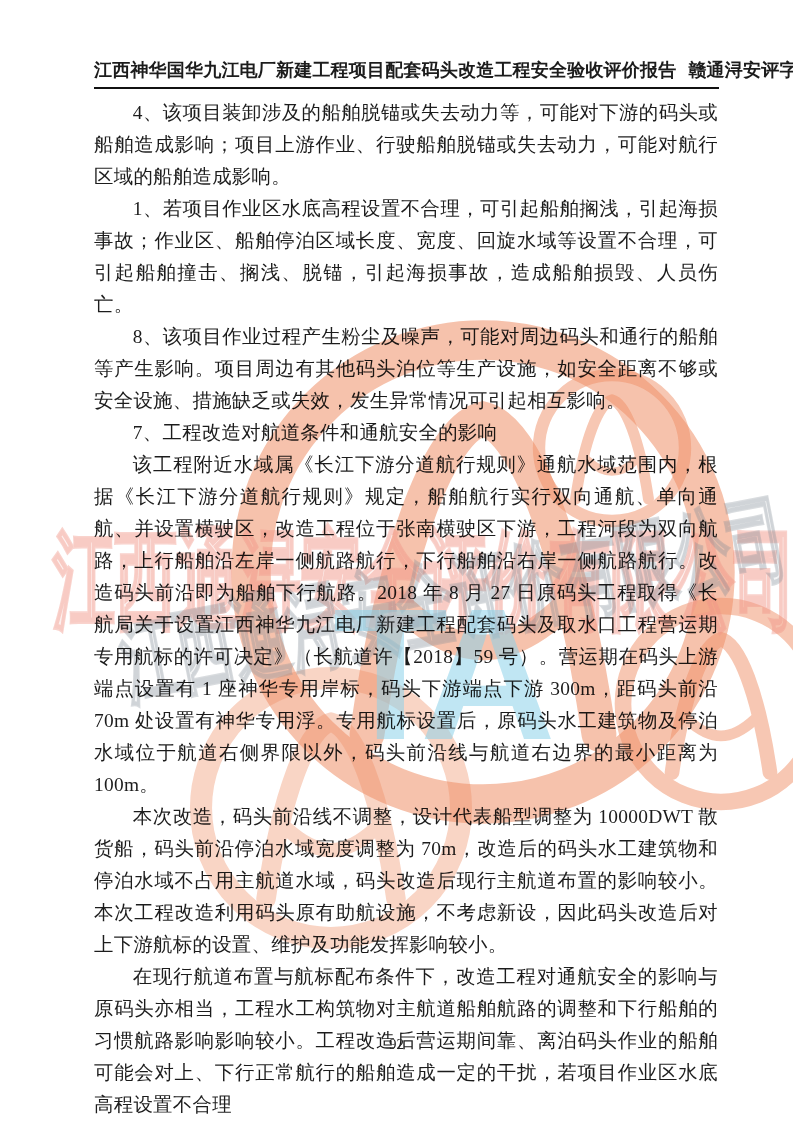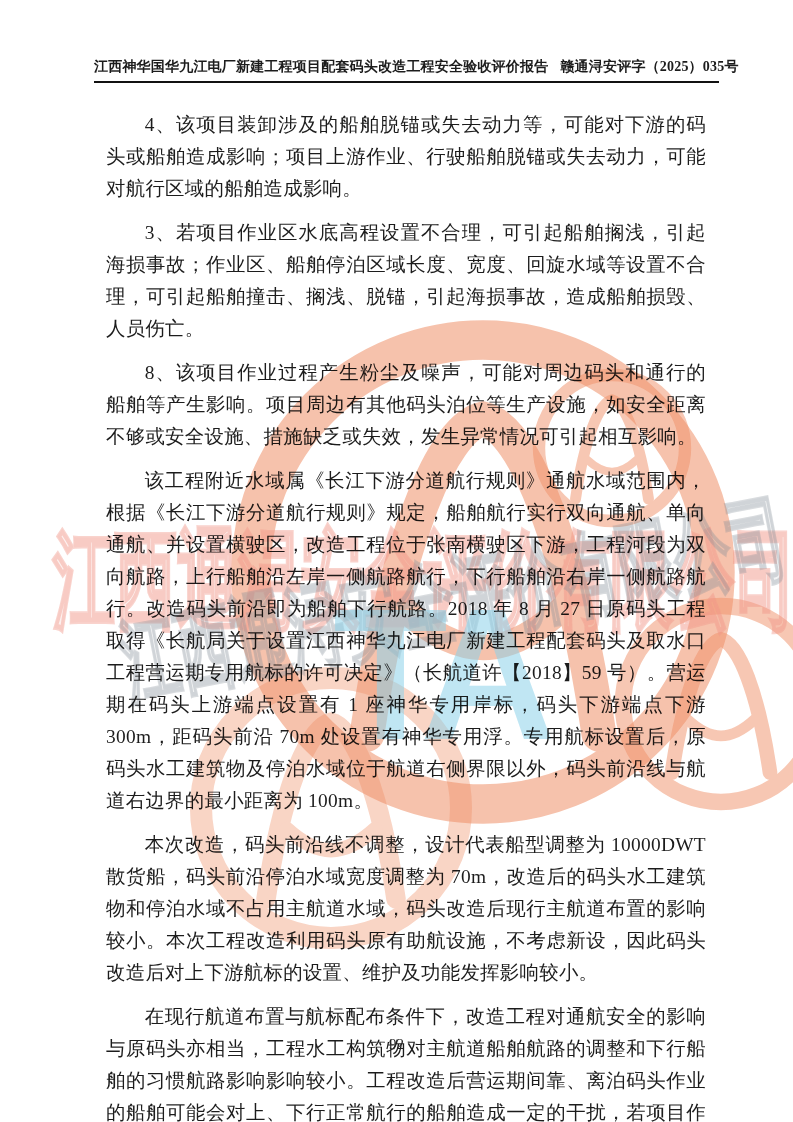--- a/index.html
+++ b/index.html
@@ -9,35 +9,35 @@
     margin:0 auto;
     background:#ffffff;
     overflow:hidden;
     font-family:"Liberation Serif","DejaVu Serif",serif;
     color:#1c1c1c;
   }
   
   .header{
     position:absolute;top:58px;left:94px;right:74px;
     display:flex;justify-content:space-between;align-items:flex-end;
-    font-size:14px;font-weight:bold;
+    font-size:18px;font-weight:bold;
     border-bottom:2px solid #111;
     padding-bottom:5px;
     letter-spacing:0.2px;
     white-space:nowrap;
   }
   .header .doc-number{margin-left:12px;}
   
   .doc-body{
     position:absolute;top:97px;left:94px;right:75px;
     font-size:19.4px;line-height:32px;
     text-align:justify;text-justify:inter-ideograph;
     letter-spacing:0.3px;
   }
-  .para{margin:12px;text-indent:2em;}
+  .para{margin:0;text-indent:2em;}
   
   .footer{
     position:absolute;top:1036px;left:0;width:100%;
     text-align:center;font-size:15px;color:#222;
   }
   
   .wm-layer{
     position:absolute;inset:0;
     z-index:3;pointer-events:none;
     mix-blend-mode:multiply;
@@ -81,22 +81,23 @@
 
   <div class="content">
 
     <div class="header">
       <span>江西神华国华九江电厂新建工程项目配套码头改造工程安全验收评价报告</span>
       <span class="doc-number">赣通浔安评字（2025）035号</span>
     </div>
 
     <div class="doc-body">
       <p class="para">4、该项目装卸涉及的船舶脱锚或失去动力等，可能对下游的码头或船舶造成影响；项目上游作业、行驶船舶脱锚或失去动力，可能对航行区域的船舶造成影响。</p>
-      <p class="para">3、若项目作业区水底高程设置不合理，可引起船舶搁浅，引起海损事故；作业区、船舶停泊区域长度、宽度、回旋水域等设置不合理，可引起船舶撞击、搁浅、脱锚，引起海损事故，造成船舶损毁、人员伤亡。</p>
+      <p class="para">1、若项目作业区水底高程设置不合理，可引起船舶搁浅，引起海损事故；作业区、船舶停泊区域长度、宽度、回旋水域等设置不合理，可引起船舶撞击、搁浅、脱锚，引起海损事故，造成船舶损毁、人员伤亡。</p>
       <p class="para">8、该项目作业过程产生粉尘及噪声，可能对周边码头和通行的船舶等产生影响。项目周边有其他码头泊位等生产设施，如安全距离不够或安全设施、措施缺乏或失效，发生异常情况可引起相互影响。</p>
+      <p class="para">7、工程改造对航道条件和通航安全的影响</p>
       <p class="para">该工程附近水域属《长江下游分道航行规则》通航水域范围内，根据《长江下游分道航行规则》规定，船舶航行实行双向通航、单向通航、并设置横驶区，改造工程位于张南横驶区下游，工程河段为双向航路，上行船舶沿左岸一侧航路航行，下行船舶沿右岸一侧航路航行。改造码头前沿即为船舶下行航路。2018 年 8 月 27 日原码头工程取得《长航局关于设置江西神华九江电厂新建工程配套码头及取水口工程营运期专用航标的许可决定》（长航道许【2018】59 号）。营运期在码头上游端点设置有 1 座神华专用岸标，码头下游端点下游 300m，距码头前沿 70m 处设置有神华专用浮。专用航标设置后，原码头水工建筑物及停泊水域位于航道右侧界限以外，码头前沿线与航道右边界的最小距离为 100m。</p>
       <p class="para">本次改造，码头前沿线不调整，设计代表船型调整为 10000DWT 散货船，码头前沿停泊水域宽度调整为 70m，改造后的码头水工建筑物和停泊水域不占用主航道水域，码头改造后现行主航道布置的影响较小。本次工程改造利用码头原有助航设施，不考虑新设，因此码头改造后对上下游航标的设置、维护及功能发挥影响较小。</p>
       <p class="para">在现行航道布置与航标配布条件下，改造工程对通航安全的影响与原码头亦相当，工程水工构筑物对主航道船舶航路的调整和下行船舶的习惯航路影响影响较小。工程改造后营运期间靠、离泊码头作业的船舶可能会对上、下行正常航行的船舶造成一定的干扰，若项目作业区水底高程设置不合理</p>
     </div>
 
     <div class="footer">
       <span>92</span>
     </div>
   </div>
 

